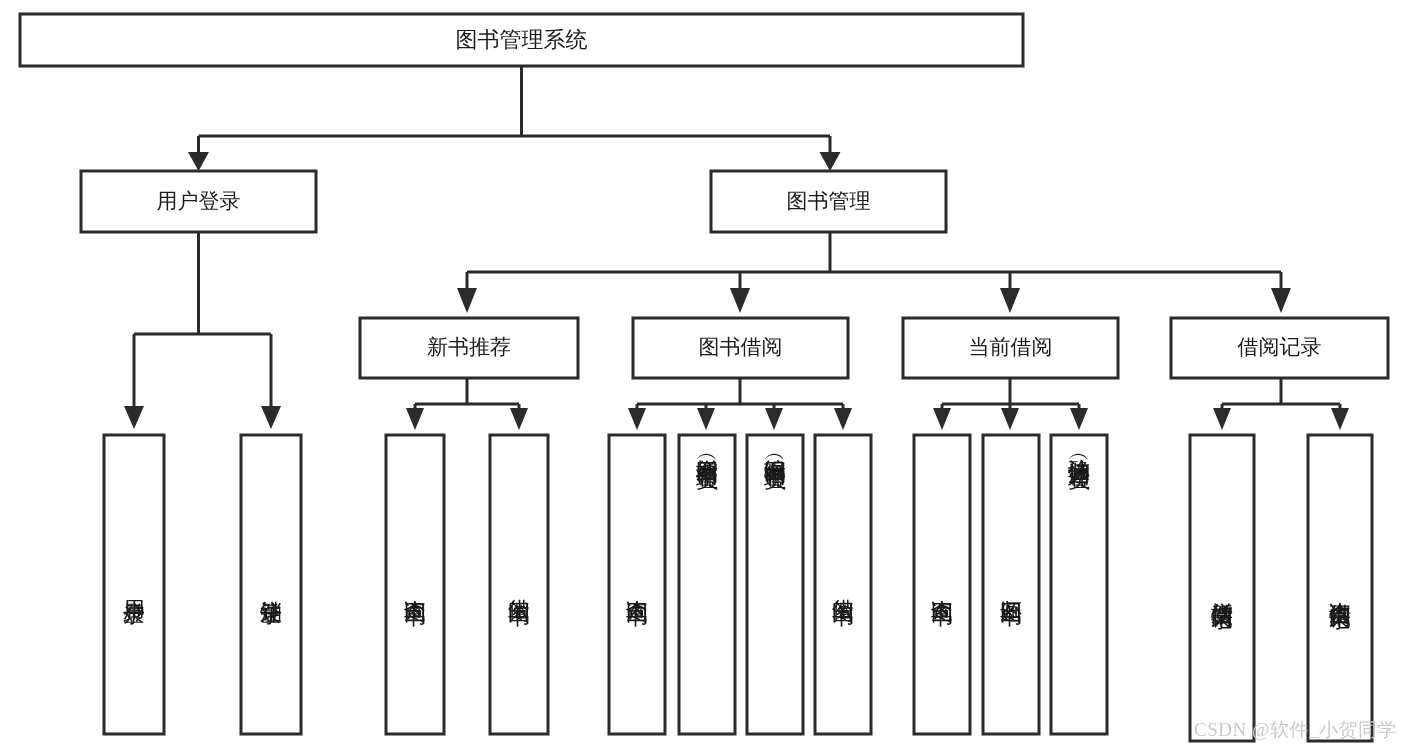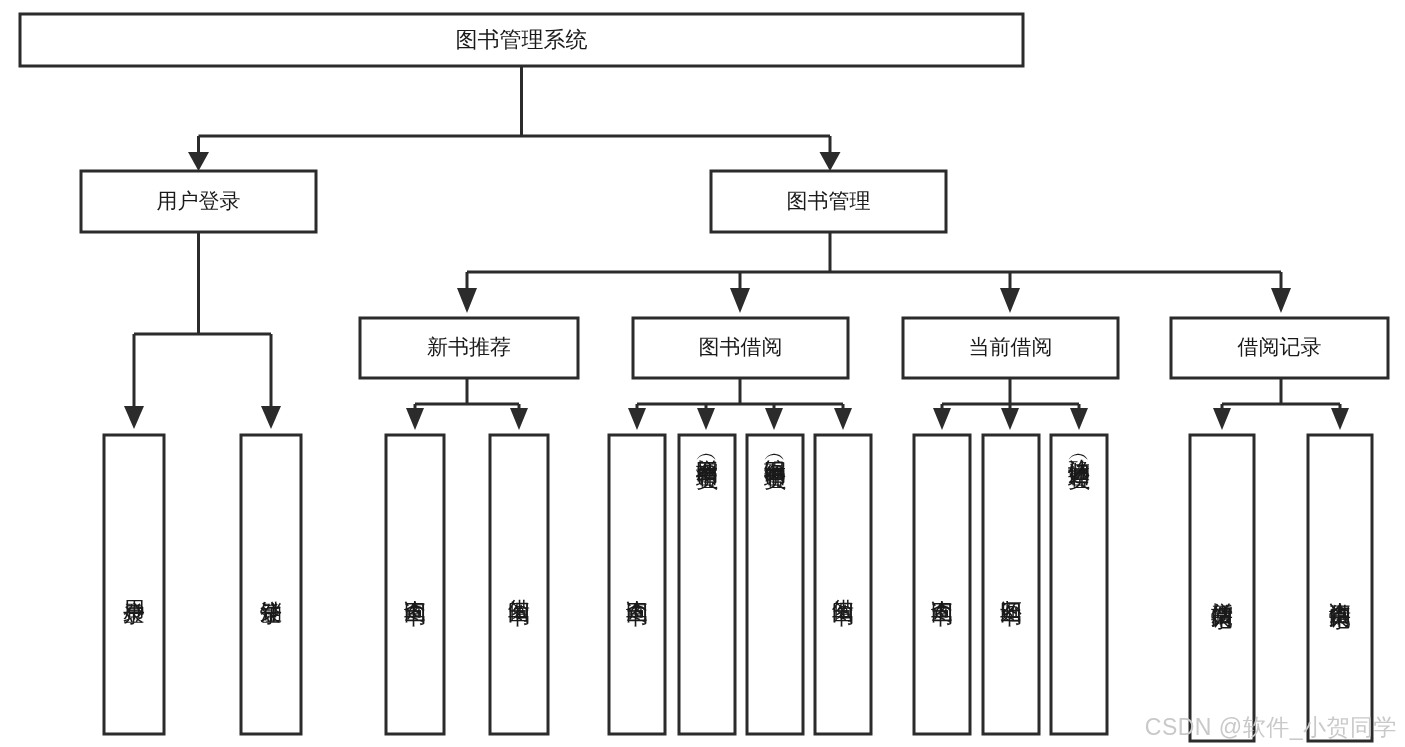--- a/index.html
+++ b/index.html
@@ -68,22 +68,22 @@
     font-size: 22px;
     line-height: 1.08;
     color: #1a1a1a;
     letter-spacing: 1.5px;
     white-space: nowrap;
   }
   #watermark {
     position: absolute;
     right: 8px;
     bottom: 4px;
-    font-family: Liberation Sans, sans-serif;
-    font-size: 23px;
+    font-family: Liberation Serif, serif;
+    font-size: 19px;
     color: #c9c9c9;
     white-space: nowrap;
     letter-spacing: 0.5px;
   }
 </style>
 </head>
 <body>
 
 <svg id="diagram" viewBox="0 0 1405 747">
 

